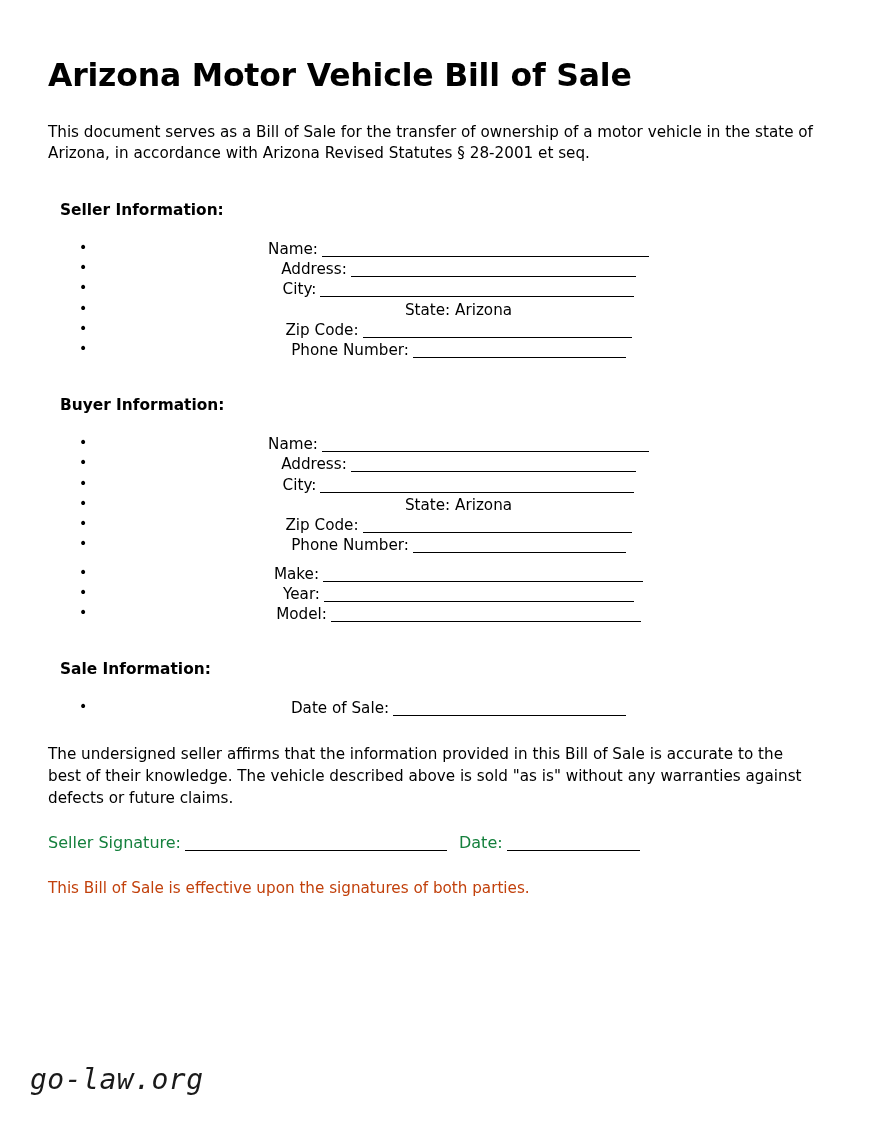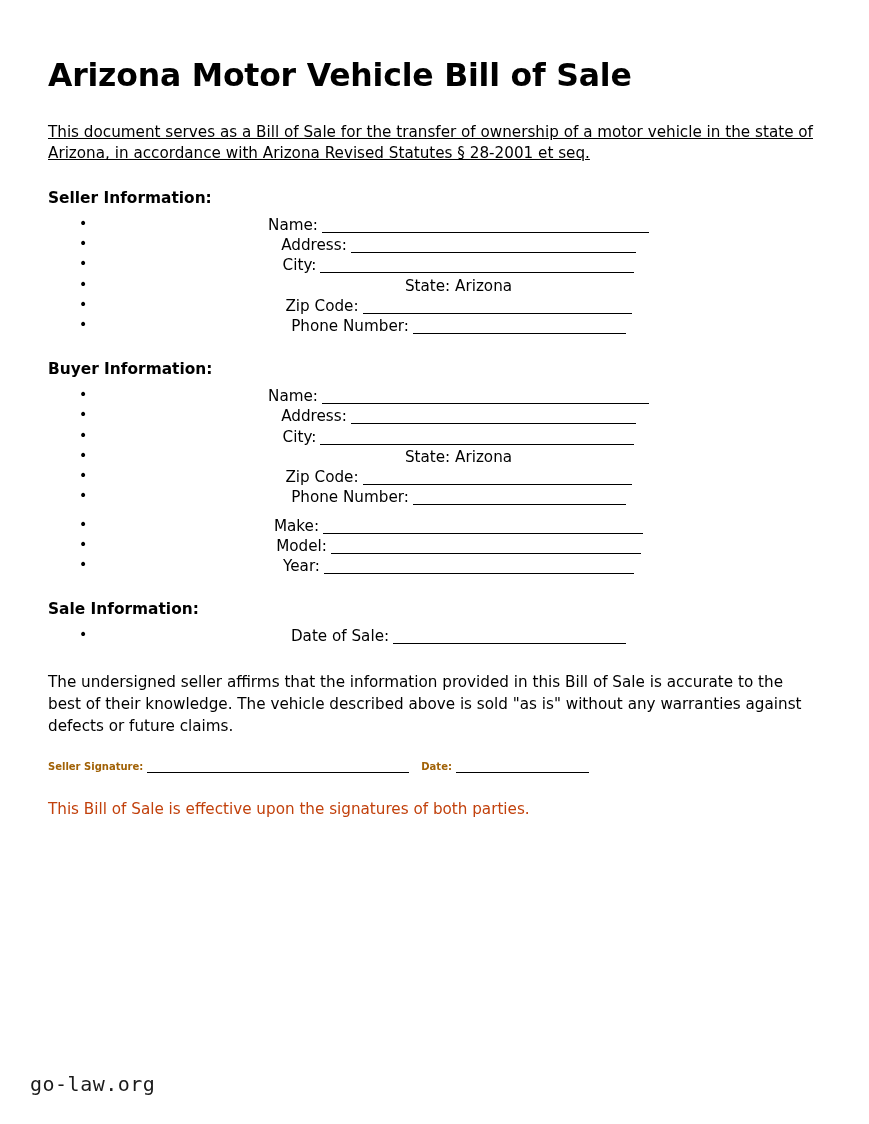--- a/index.html
+++ b/index.html
@@ -32,26 +32,25 @@
     line-height: 1.2;
     color: #000;
   }
   .intro {
     font-size: 15.2px;
     line-height: 1.42;
     margin: 0;
     padding-top: 27px;
     max-width: 770px;
     color: #000;
-    text-decoration: underline;
   }
   .section-head {
     font-size: 15.4px;
     font-weight: bold;
-    margin: 0;
+    margin: 12px;
     padding-top: 24px;
     color: #000;
   }
   ul.fields {
     list-style: none;
     margin: 0;
     padding: 8px 0 0 30px;
     text-align: center;
   }
   ul.fields li {
@@ -77,43 +76,44 @@
   }
   .affirm {
     font-size: 15.2px;
     line-height: 1.42;
     margin: 0;
     padding-top: 26px;
     max-width: 772px;
     color: #000;
   }
   .sigrow {
-    font-size: 10px;
-    font-weight: bold;
+    font-size: 16px;
+    font-weight: normal;
     padding-top: 24px;
     white-space: nowrap;
-    color: #a16207;
+    color: #15803d;
   }
   .sigrow .blank { vertical-align: -3px; }
   .sigrow .gap { display: inline-block; width: 12px; }
   .closing {
     font-size: 15.2px;
     line-height: 1.42;
     margin: 0;
     padding-top: 26px;
     color: #c2410c;
   }
   .watermark {
     position: absolute;
     left: 30px;
     bottom: 28px;
     font-family: "DejaVu Sans Mono", monospace;
-    font-size: 20px;
+    font-size: 28px;
     letter-spacing: 0.5px;
     color: #1a1a1a;
+    font-style: italic;
   }
 </style>
 </head>
 <body>
 
 <div class="page">
 
   <h1 class="doc-title">Arizona Motor Vehicle Bill of Sale</h1>
 
   <p class="intro">This document serves as a Bill of Sale for the transfer of ownership of a motor vehicle in the state of Arizona, in accordance with Arizona Revised Statutes § 28-2001 et seq.</p>
@@ -133,22 +133,22 @@
       <li><span>Name:</span><span class="blank" style="width: 327px;"></span></li>
       <li><span>Address:</span><span class="blank" style="width: 285px;"></span></li>
       <li><span>City:</span><span class="blank" style="width: 314px;"></span></li>
       <li><span>State:</span><span> Arizona</span></li>
       <li><span>Zip Code:</span><span class="blank" style="width: 269px;"></span></li>
       <li><span>Phone Number:</span><span class="blank" style="width: 213px;"></span></li>
     </ul>
 
   <ul class="fields">
       <li><span>Make:</span><span class="blank" style="width: 320px;"></span></li>
+      <li><span>Year:</span><span class="blank" style="width: 310px;"></span></li>
       <li><span>Model:</span><span class="blank" style="width: 310px;"></span></li>
-      <li><span>Year:</span><span class="blank" style="width: 310px;"></span></li>
     </ul>
 
   <h2 class="section-head">Sale Information:</h2>
   <ul class="fields">
       <li><span>Date of Sale:</span><span class="blank" style="width: 233px;"></span></li>
     </ul>
 
   <p class="affirm">The undersigned seller affirms that the information provided in this Bill of Sale is accurate to the best of their knowledge. The vehicle described above is sold "as is" without any warranties against defects or future claims.</p>
 
   <div>

